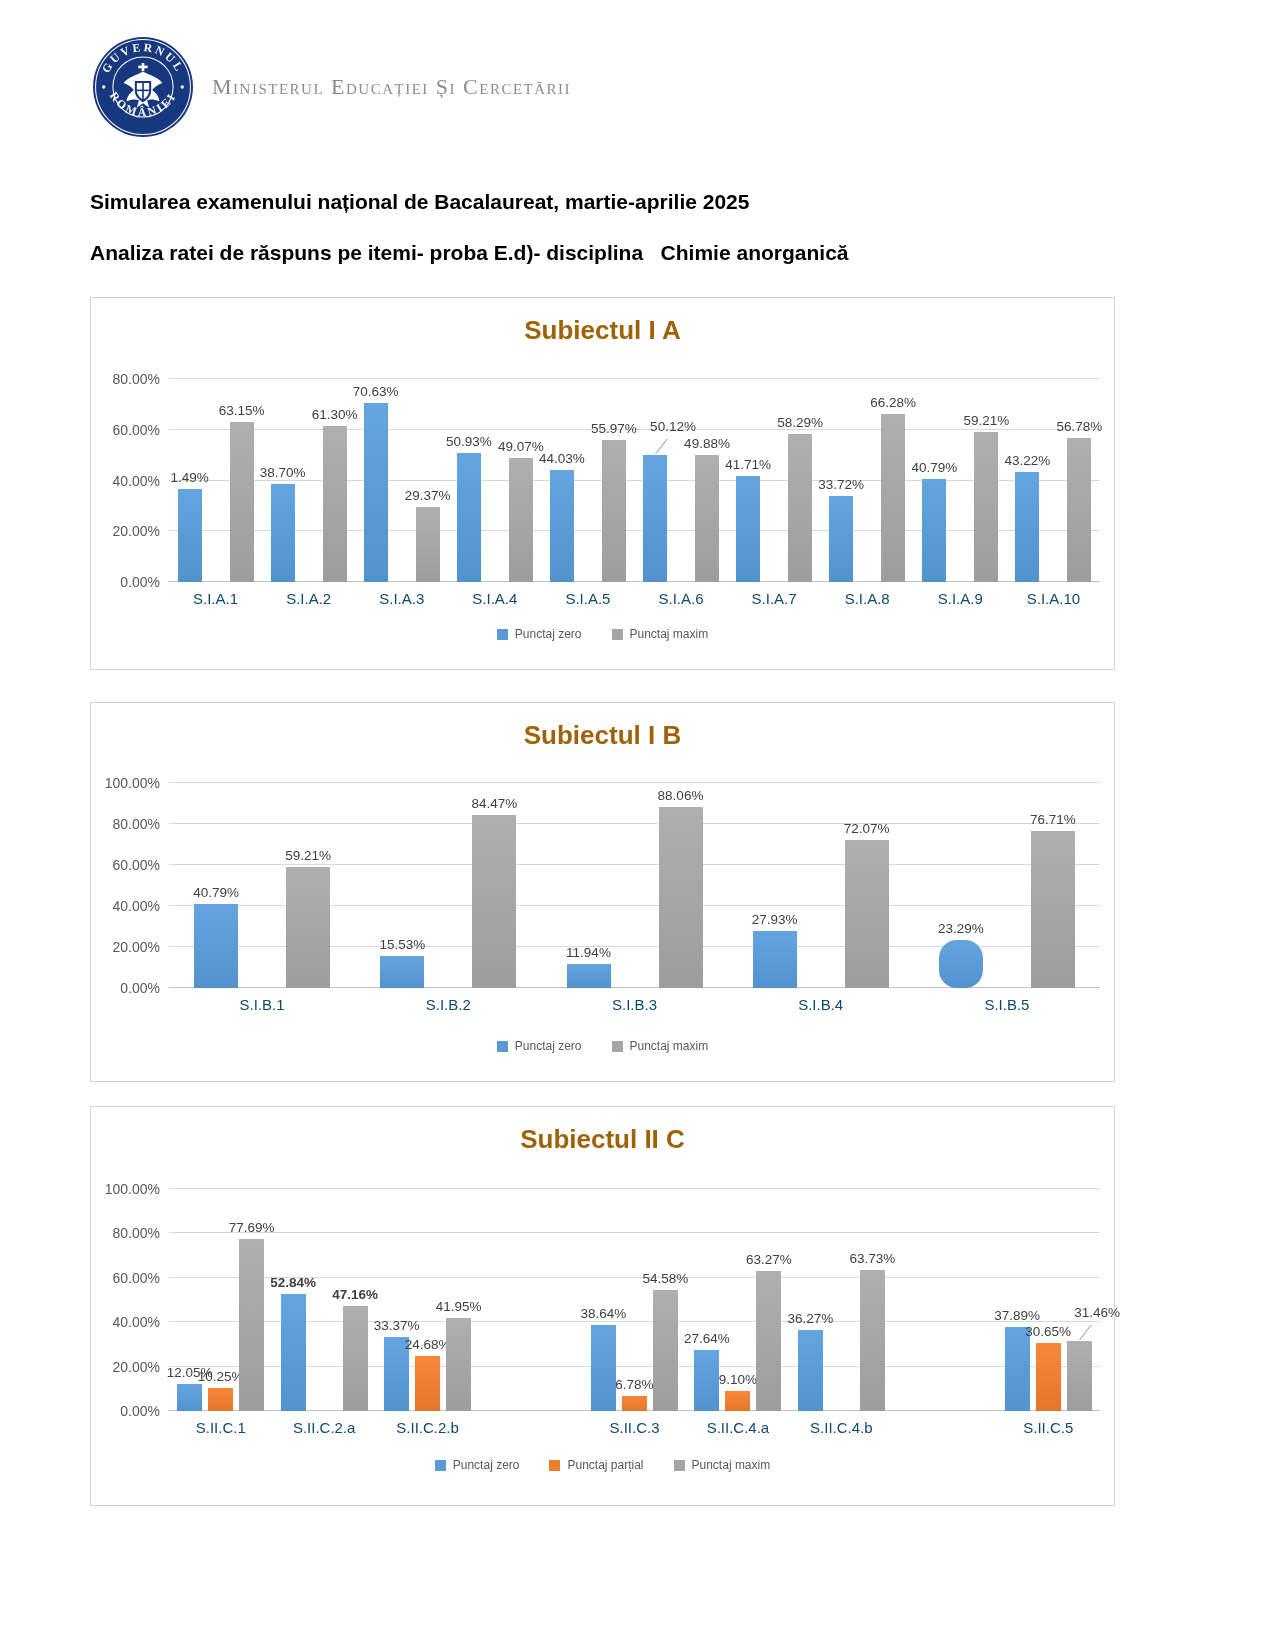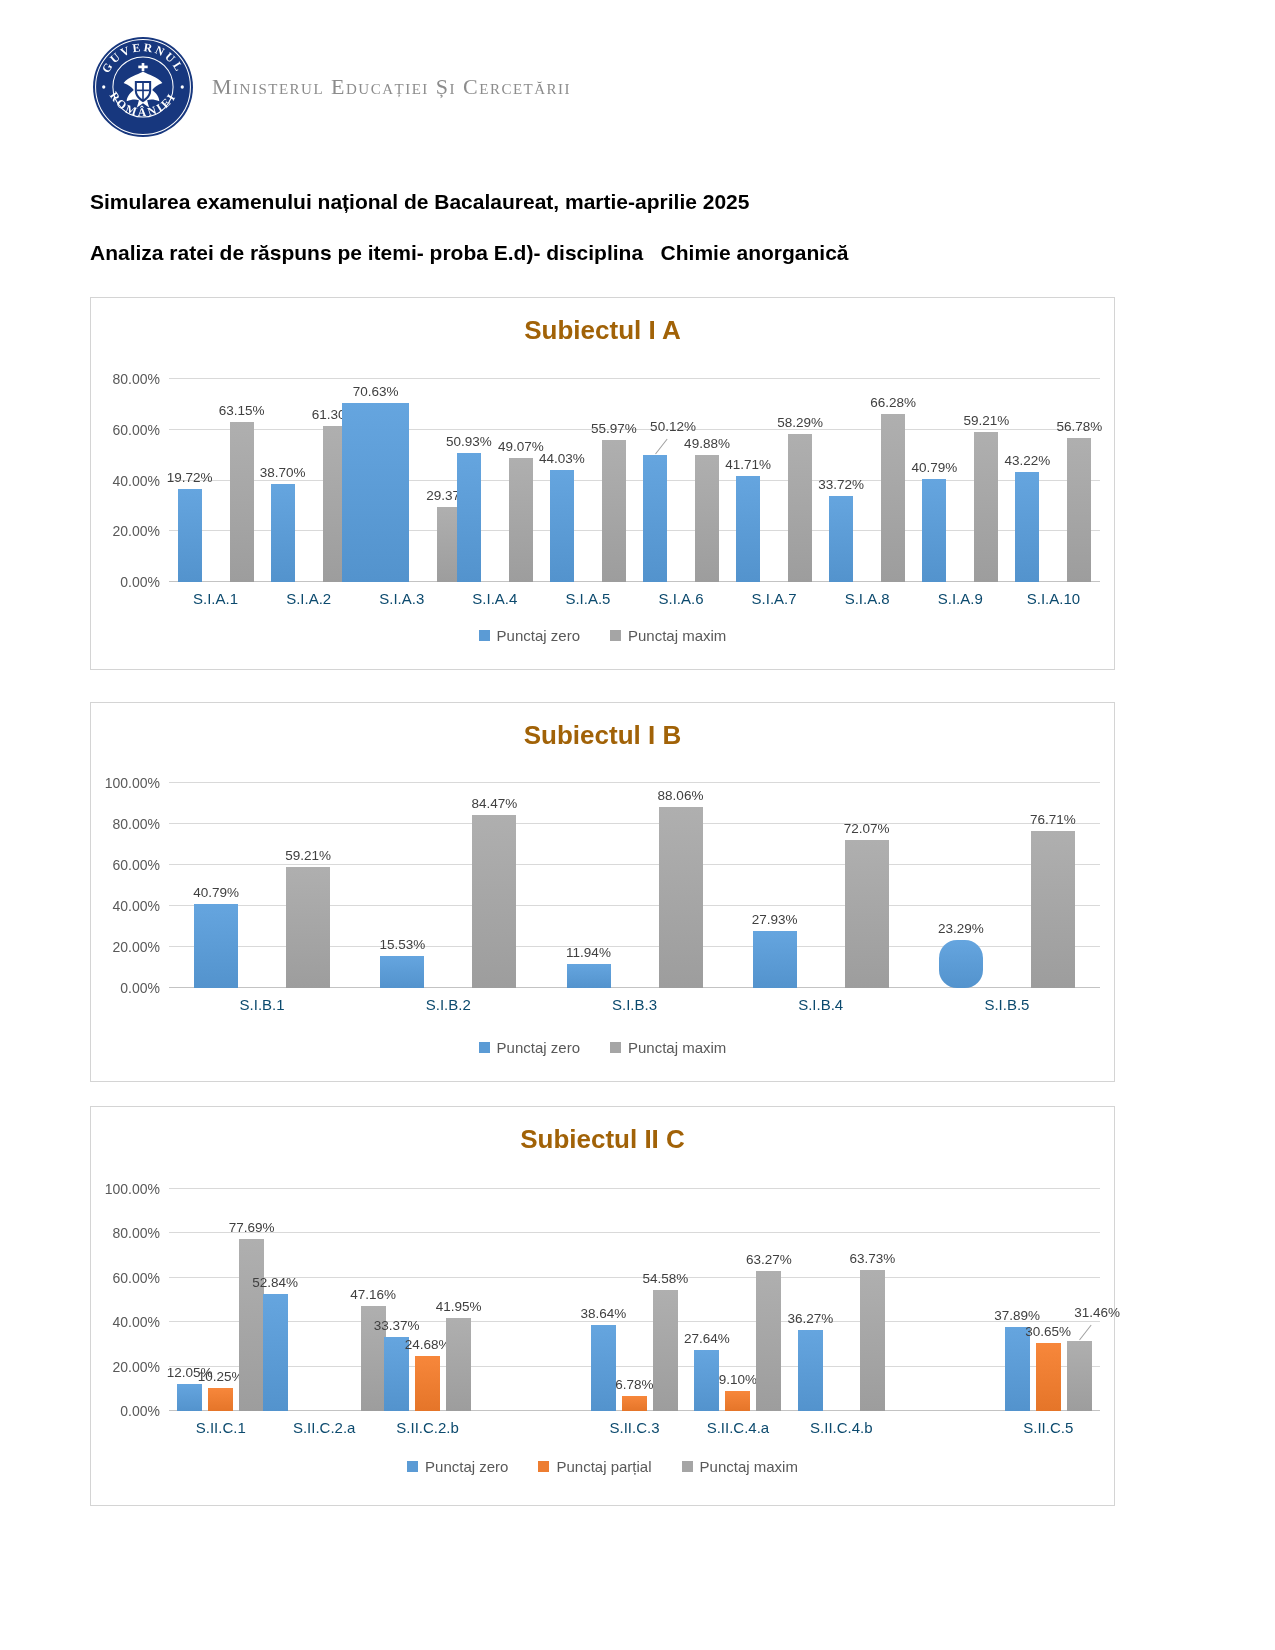--- a/index.html
+++ b/index.html
@@ -32,21 +32,21 @@
   .bar{position:relative;flex:0 0 auto;}
   .vlabel{position:absolute;bottom:calc(100% + 4px);left:50%;transform:translateX(-50%);
           font-size:13.5px;color:#404040;white-space:nowrap;}
   .vlabel.lifted{transform:translate(calc(-50% + 18px),-17px);}
   .leader{position:absolute;bottom:calc(100% + 1px);left:50%;width:1px;height:19px;background:#9e9e9e;
           transform-origin:bottom center;transform:rotate(38deg);display:block;}
 
   .xrow{display:flex;margin:8px 14px 0 78px;font-size:15px;color:#0c4a6e;}
   .xrow span{flex:1 1 0;text-align:center;min-width:0;}
 
-  .legend{display:flex;justify-content:center;align-items:center;gap:30px;font-size:15px;color:#595959;}
+  .legend{display:flex;justify-content:center;align-items:center;gap:30px;font-size:12px;color:#595959;}
   .c1 .legend{margin-top:20px;}
   .c2 .legend{margin-top:26px;}
   .c3 .legend{margin-top:22px;}
   .litem{display:inline-flex;align-items:center;}
   .sw{width:11px;height:11px;display:inline-block;margin-right:7px;}
 </style>
 </head>
 <body>
 
 <div class="container">
@@ -93,36 +93,36 @@
         <span class="ylab" style="bottom: 50.75px;">20.00%</span>
         <div class="grid" style="bottom: 101.5px;"></div>
         <span class="ylab" style="bottom: 101.5px;">40.00%</span>
         <div class="grid" style="bottom: 152.25px;"></div>
         <span class="ylab" style="bottom: 152.25px;">60.00%</span>
         <div class="grid" style="bottom: 203px;"></div>
         <span class="ylab" style="bottom: 203px;">80.00%</span>
         <div class="groups">
           <div class="group" style="gap: 28px;">
             <div class="bar" style="width: 24px; height: 93.5069px; background: linear-gradient(rgb(101, 165, 223), rgb(83, 147, 205));">
-              <span class="vlabel">19.72%</span>
+              <span class="vlabel">1.49%</span>
             </div>
             <div class="bar" style="width: 24px; height: 160.243px; background: linear-gradient(rgb(175, 175, 175), rgb(157, 157, 157));">
               <span class="vlabel">63.15%</span>
             </div>
           </div>
           <div class="group" style="gap: 28px;">
             <div class="bar" style="width: 24px; height: 98.2013px; background: linear-gradient(rgb(101, 165, 223), rgb(83, 147, 205));">
               <span class="vlabel">38.70%</span>
             </div>
             <div class="bar" style="width: 24px; height: 155.549px; background: linear-gradient(rgb(175, 175, 175), rgb(157, 157, 157));">
               <span class="vlabel">61.30%</span>
             </div>
           </div>
           <div class="group" style="gap: 28px;">
-            <div class="bar" style="width: 24px; height: 179.224px; background: linear-gradient(rgb(101, 165, 223), rgb(83, 147, 205)); padding-left: 43px;">
+            <div class="bar" style="width: 24px; height: 179.224px; background: linear-gradient(rgb(101, 165, 223), rgb(83, 147, 205));">
               <span class="vlabel">70.63%</span>
             </div>
             <div class="bar" style="width: 24px; height: 74.5264px; background: linear-gradient(rgb(175, 175, 175), rgb(157, 157, 157));">
               <span class="vlabel">29.37%</span>
             </div>
           </div>
           <div class="group" style="gap: 28px;">
             <div class="bar" style="width: 24px; height: 129.235px; background: linear-gradient(rgb(101, 165, 223), rgb(83, 147, 205));">
               <span class="vlabel">50.93%</span>
             </div>
@@ -302,21 +302,21 @@
             <div class="bar" style="width: 25px; height: 26.751px; background: linear-gradient(rgb(101, 165, 223), rgb(83, 147, 205));">
               <span class="vlabel">12.05%</span>
             </div>
             <div class="bar" style="width: 25px; height: 22.755px; background: linear-gradient(rgb(247, 135, 59), rgb(229, 117, 41));">
               <span class="vlabel">10.25%</span>
             </div>
             <div class="bar" style="width: 25px; height: 172.472px; background: linear-gradient(rgb(175, 175, 175), rgb(157, 157, 157));">
               <span class="vlabel">77.69%</span>
             </div>
           </div>
-          <div class="group" style="gap: 24px;">
+          <div class="group" style="gap: 6px; font-weight: bold;">
             <div class="bar" style="width: 25px; height: 117.305px; background: linear-gradient(rgb(101, 165, 223), rgb(83, 147, 205));">
               <span class="vlabel">52.84%</span>
             </div>
             <div class="bar" style="width: 25px; height: 0px; visibility: hidden;"></div>
             <div class="bar" style="width: 25px; height: 104.695px; background: linear-gradient(rgb(175, 175, 175), rgb(157, 157, 157));">
               <span class="vlabel">47.16%</span>
             </div>
           </div>
           <div class="group" style="gap: 6px;">
             <div class="bar" style="width: 25px; height: 74.0814px; background: linear-gradient(rgb(101, 165, 223), rgb(83, 147, 205));">

